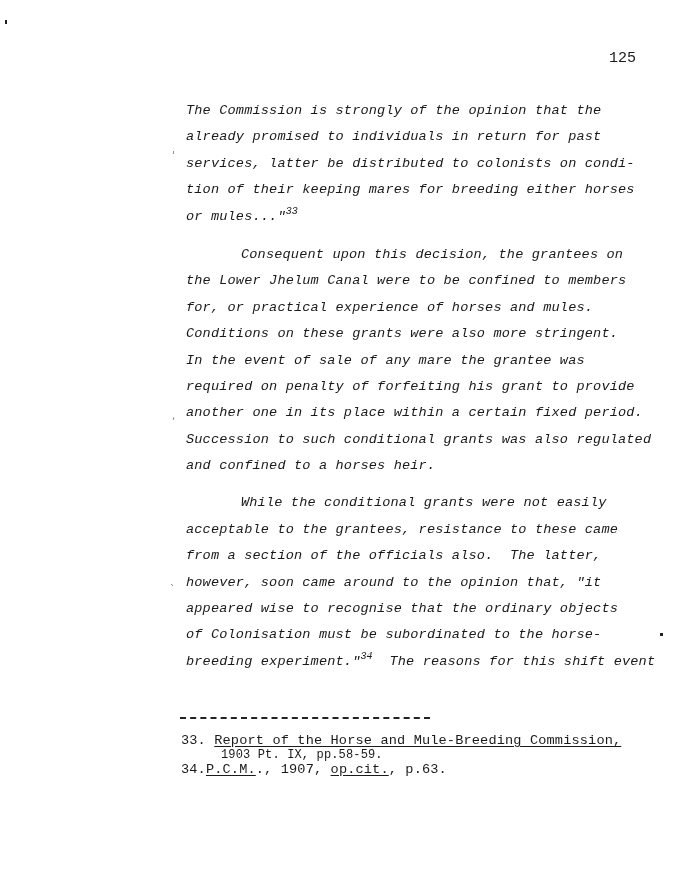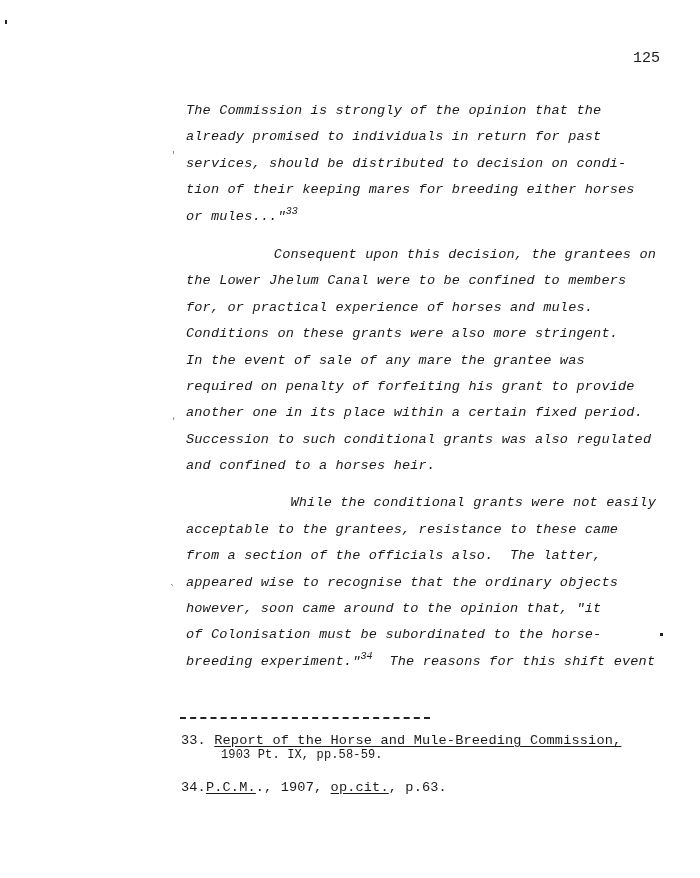--- a/index.html
+++ b/index.html
@@ -10,42 +10,41 @@
     body {
       width: 700px;
       height: 878px;
       position: relative;
       overflow: hidden;
       font-family: "Liberation Mono", "DejaVu Sans Mono", monospace;
       color: #1a1a1a;
     }
     .page-number {
       position: absolute;
-      left: 633px;
+      left: 609px;
       top: 50px;
       font-size: 15px;
       letter-spacing: 0px;
     }
     .text-block {
       position: absolute;
       left: 186px;
       top: 98px;
       width: 470px;
     }
     .line {
       font-size: 13.6px;
       line-height: 26.4px;
       height: 26.4px;
       white-space: pre;
       letter-spacing: 0.15px;
       font-style: italic;
     }
     .indent {
       padding-left: 55px;
-      text-align: right;
     }
     sup {
       font-size: 10px;
       vertical-align: 6px;
       line-height: 0;
     }
     .rule {
       position: absolute;
       left: 180px;
       top: 717px;
@@ -67,21 +66,21 @@
     .fn .num { display: inline-block; }
     .fn u { text-underline-offset: 2px; }
     .fn-cont {
       font-size: 12px;
       padding-left: 40px;
       line-height: 13px;
       white-space: pre;
       letter-spacing: 0.15px;
     }
     .fn-33 { line-height: 16px; }
-    .fn-34 { margin-top: 18px; line-height: 16px; }
+    .fn-34 { line-height: 16px; }
     .mark {
       position: absolute;
       background: #222;
     }
     .mark-tl { left: 5px; top: 20px; width: 2px; height: 4px; }
     .mark-dot { left: 660px; top: 633px; width: 3px; height: 3px; }
     .margin-tick {
       position: absolute;
       font-size: 10px;
       color: #777;
@@ -96,21 +95,21 @@
 <span class="margin-tick" style="left:172px; top:150px;">'</span>
 <span class="margin-tick" style="left:172px; top:410px;">,</span>
 <span class="margin-tick" style="left:170px; top:584px;">`</span>
 
 <div class="page-number">125</div>
 
 <div class="text-block">
   <div>
     <div class="line">The Commission is strongly of the opinion that the</div>
     <div class="line">already promised to individuals in return for past</div>
-    <div class="line">services, should be distributed to decision on condi-</div>
+    <div class="line">services, latter be distributed to colonists on condi-</div>
     <div class="line">tion of their keeping mares for breeding either horses</div>
     <div class="line"><span>or mules..."</span><sup>33</sup></div>
   </div>
 
   <div style="height: 12px;"></div>
 
   <div>
     <div class="line indent">Consequent upon this decision, the grantees on</div>
     <div class="line">the Lower Jhelum Canal were to be confined to members</div>
     <div class="line">for, or practical experience of horses and mules.</div>
@@ -121,22 +120,22 @@
     <div class="line">Succession to such conditional grants was also regulated</div>
     <div class="line">and confined to a horses heir.</div>
   </div>
 
   <div style="height: 11px;"></div>
 
   <div>
     <div class="line indent">While the conditional grants were not easily</div>
     <div class="line">acceptable to the grantees, resistance to these came</div>
     <div class="line">from a section of the officials also.  The latter,</div>
+    <div class="line">however, soon came around to the opinion that, "it</div>
     <div class="line">appeared wise to recognise that the ordinary objects</div>
-    <div class="line">however, soon came around to the opinion that, "it</div>
     <div class="line">of Colonisation must be subordinated to the horse-</div>
     <div class="line"><span>breeding experiment."</span><sup>34</sup><span>  The reasons for this shift event</span></div>
   </div>
 </div>
 
 <div class="rule"></div>
 
 <div class="footnotes">
   <div class="fn fn-33"><span class="num">33.</span> <u>Report of the Horse and Mule-Breeding Commission,</u></div>
   <div class="fn-cont">1903 Pt. IX, pp.58-59.</div>

